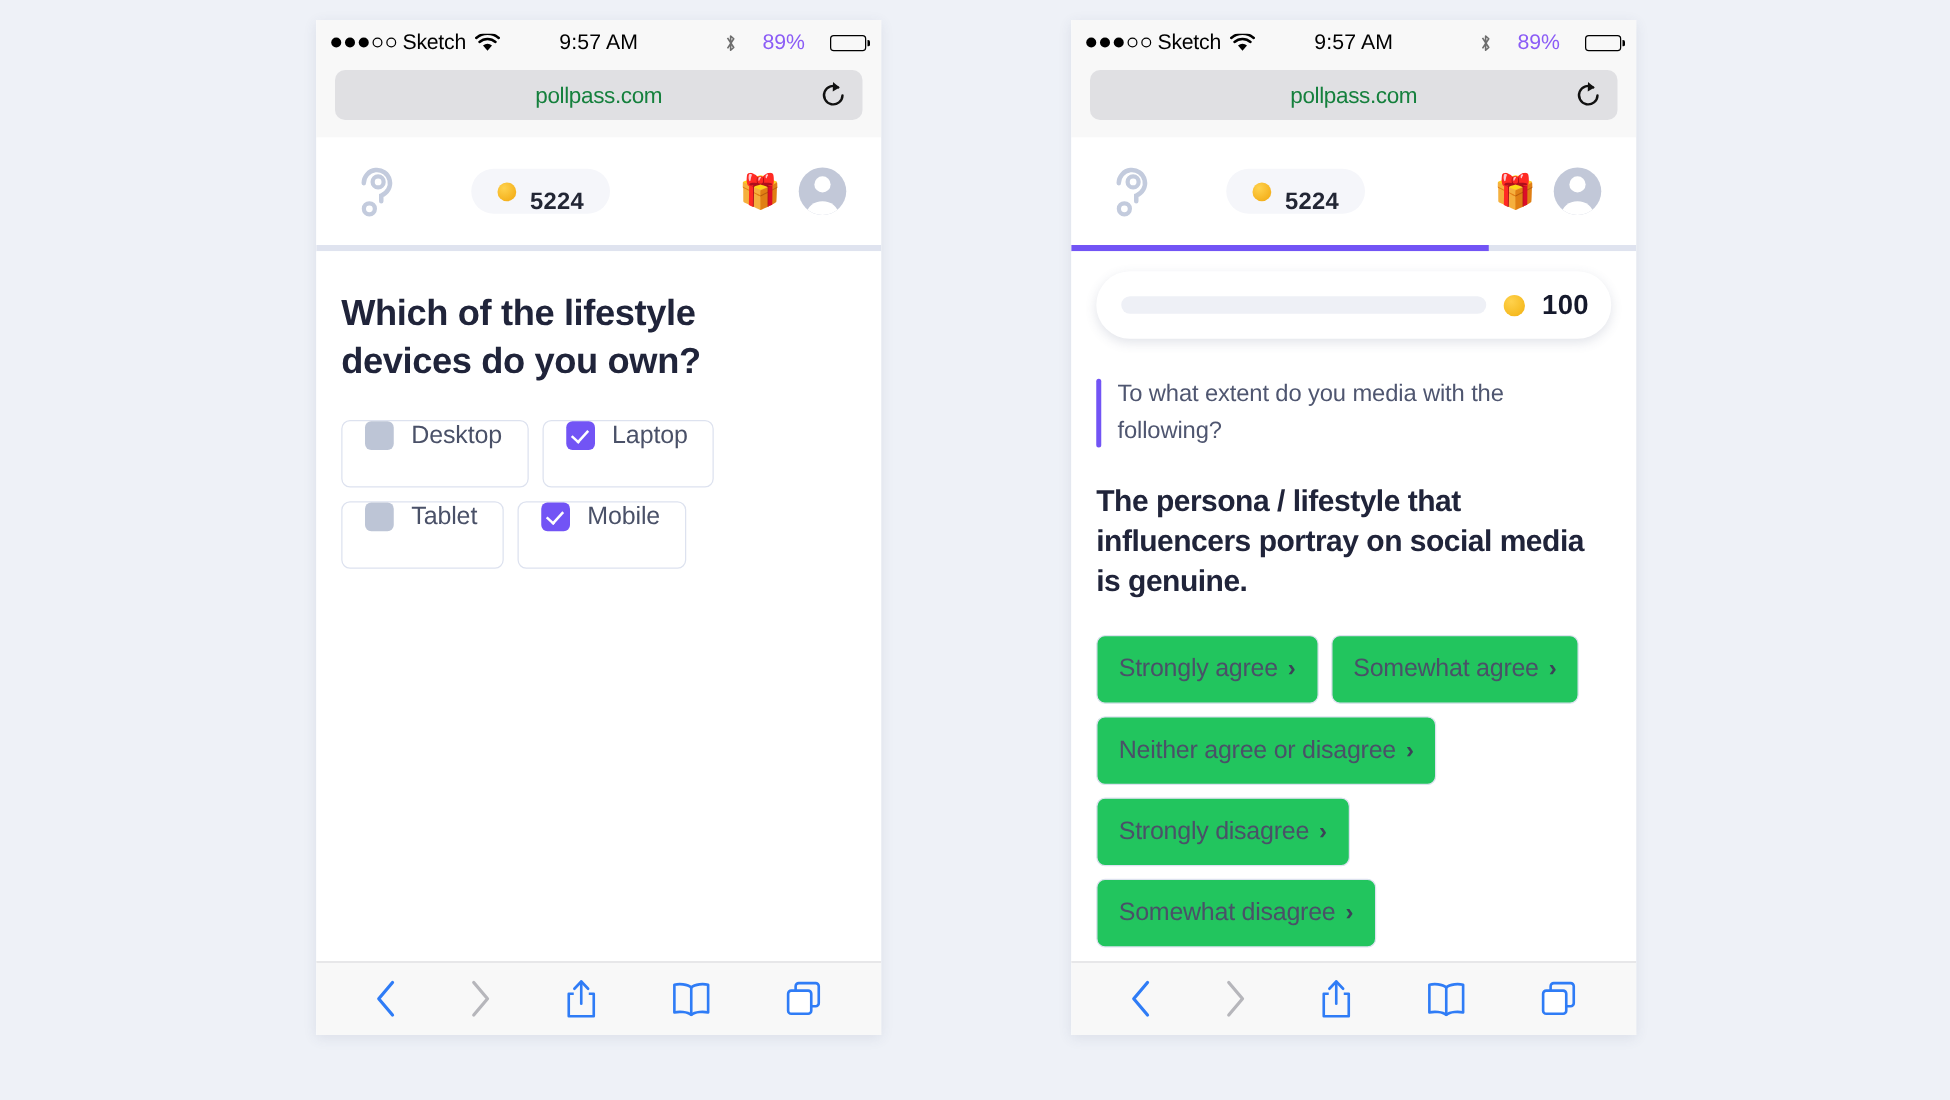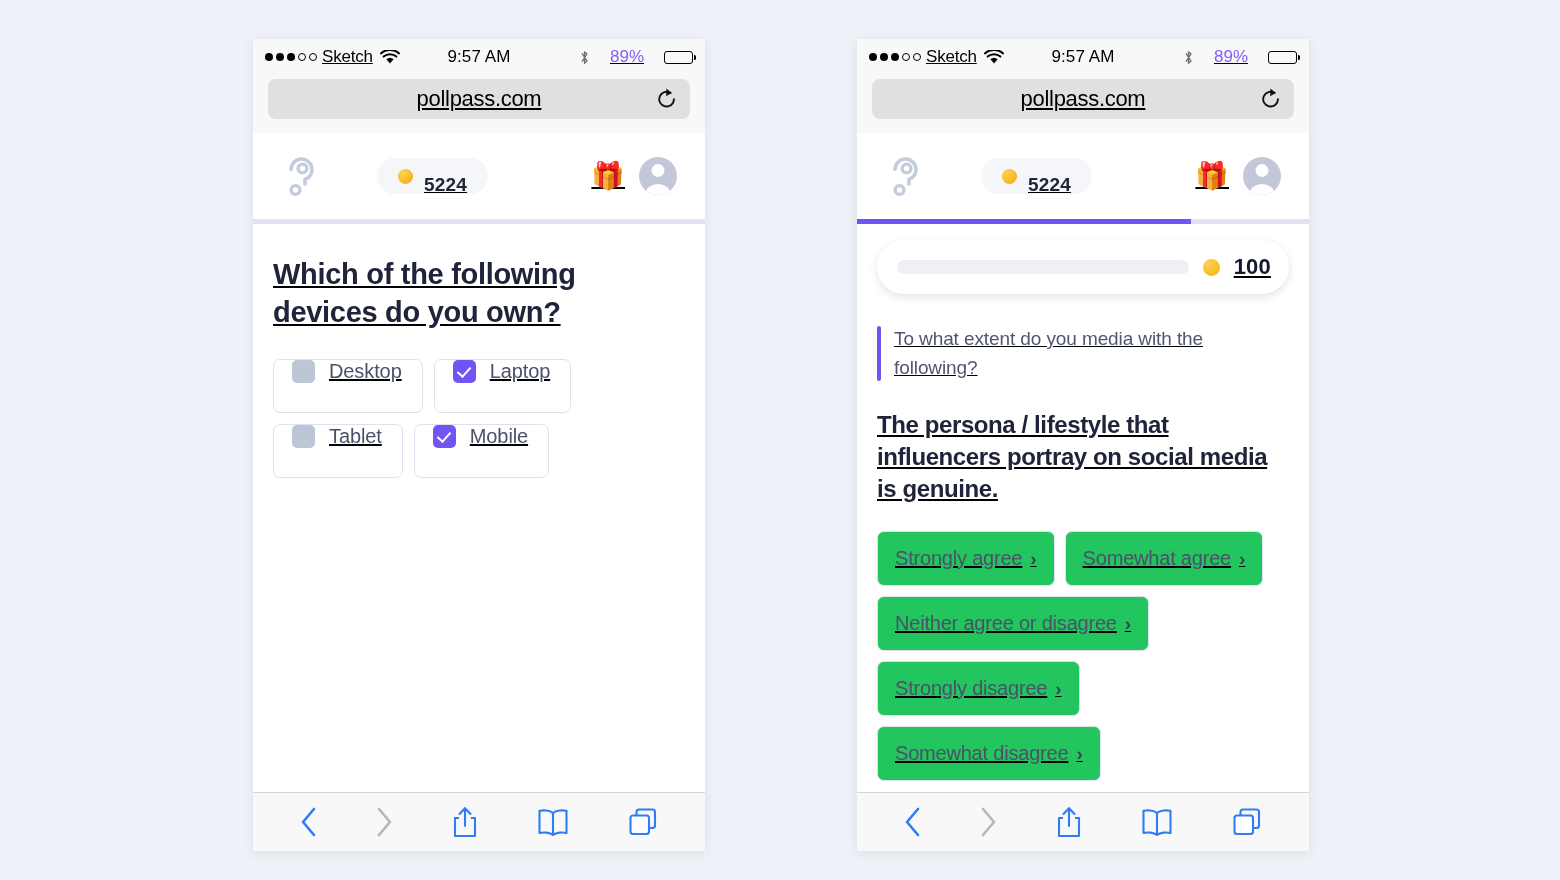--- a/index.html
+++ b/index.html
@@ -17,29 +17,28 @@
   }
 
   .stage {
     position: absolute;
     inset: 0;
   }
 
   
   .phone {
     position: absolute;
-    top: 39px;
+    top: 16px;
     width: 452px;
     height: 812px;
     background: #ffffff;
     box-shadow: 0 2px 10px rgba(60, 70, 110, 0.10);
     overflow: hidden;
     display: flex;
     flex-direction: column;
-    text-decoration: underline;
   }
   .phone--left  { left: 253px; }
   .phone--right { left: 857px; }
 
   
   .status-bar {
     height: 36px;
     flex: 0 0 36px;
     background: #f8f8f8;
     display: flex;
@@ -112,22 +111,22 @@
     flex: 1;
     height: 40px;
     background: #e0e0e3;
     border-radius: 8px;
     display: flex;
     align-items: center;
     justify-content: center;
     position: relative;
   }
   .url-text {
-    font-size: 22px;
-    color: #000000;
+    font-size: 18px;
+    color: #15803d;
     letter-spacing: -0.3px;
   }
   .reload {
     position: absolute;
     right: 12px;
     top: 50%;
     transform: translateY(-50%);
     display: block;
   }
 
@@ -468,21 +467,21 @@
         <span class="avatar"></span>
       </div>
     </div>
 
     <div class="hdr-divider">
       <span class="fill" style="width:0%"></span>
     </div>
 
     <div class="body">
       <div class="body-inner">
-        <h1 class="q-title">Which of the following devices do you own?</h1>
+        <h1 class="q-title">Which of the lifestyle devices do you own?</h1>
 
         <div class="cb-grid">
           <label class="cb-opt">
             <span class="cb-box"></span>
             <span class="cb-label">Desktop</span>
           </label>
           <label class="cb-opt">
             <span class="cb-box checked"></span>
             <span class="cb-label">Laptop</span>
           </label>

